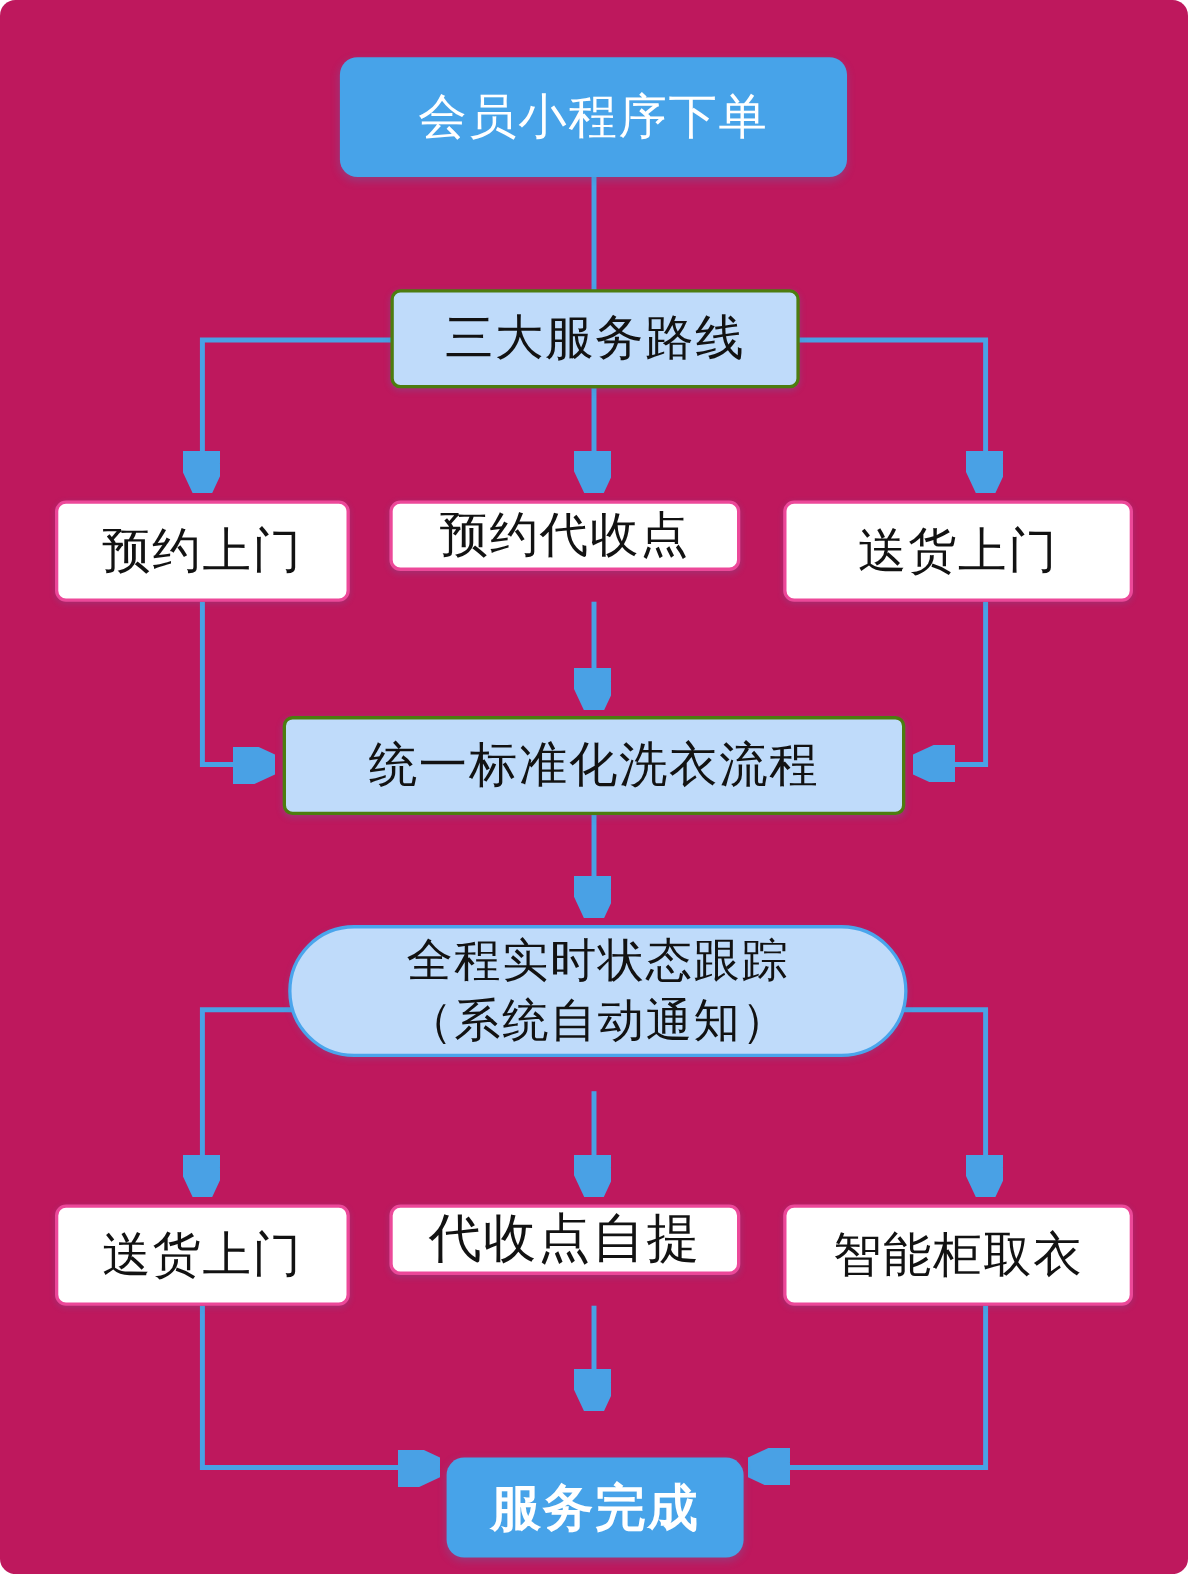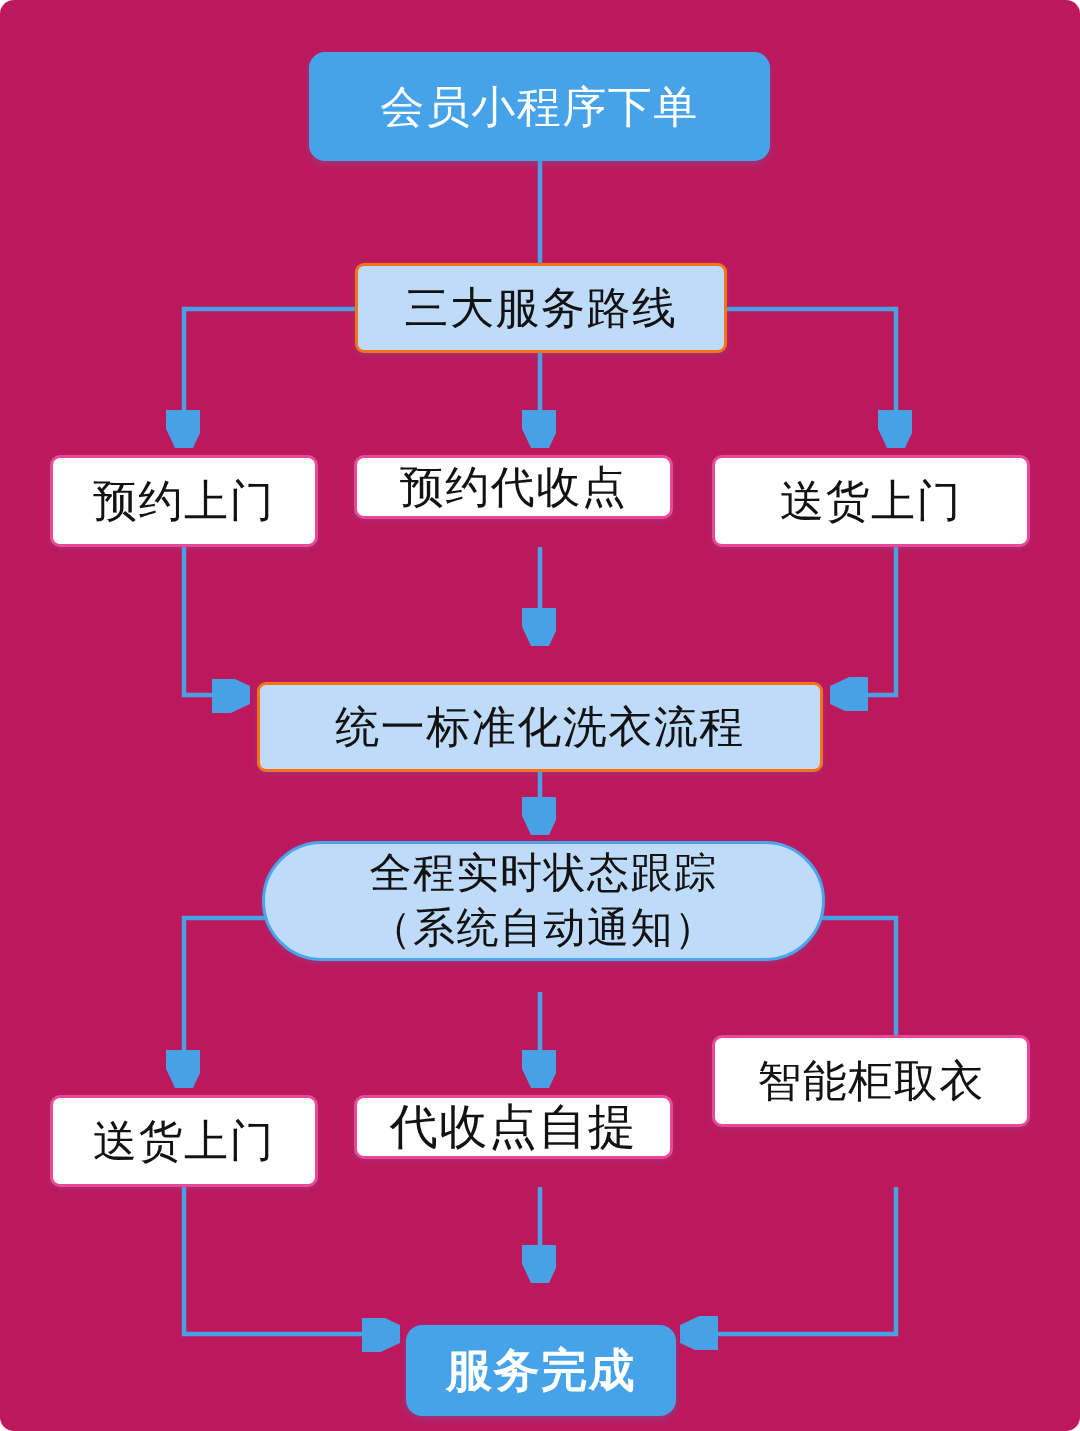--- a/index.html
+++ b/index.html
@@ -24,21 +24,21 @@
     font-weight:500;
     line-height:1.3;
   }
   .node.solid {
     background:#47a3e9; color:#ffffff;
     border-radius:16px;
     box-shadow:0 3px 8px rgba(71,133,192,0.30);
   }
   .node.light {
     background:#bfdbfa;
-    border:3px solid #f97316;
+    border:3px solid #4d7c0f;
     border-radius:9px;
     box-shadow:0 2px 6px rgba(71,133,192,0.25);
   }
   .node.white {
     background:#ffffff;
     border:3px solid #ec4899;
     border-radius:10px;
     box-shadow:0 2px 6px rgba(71,133,192,0.20);
   }
   .node.stadium {
@@ -89,38 +89,38 @@
   </div>
 
   <div class="node white" style="left:354px; top:455px; width:319px; height:64px; font-size:44px;">
     <span class="line">预约代收点</span>
   </div>
 
   <div class="node white" style="left:712px; top:455px; width:318px; height:92px; font-size:44px;">
     <span class="line">送货上门</span>
   </div>
 
-  <div class="node light" style="left:257px; top:682px; width:566px; height:90px; font-size:44px;">
+  <div class="node light" style="left:257px; top:651px; width:566px; height:90px; font-size:44px;">
     <span class="line">统一标准化洗衣流程</span>
   </div>
 
   <div class="node stadium" style="left:262px; top:841px; width:563px; height:120px; font-size:42px;">
     <span class="line">全程实时状态跟踪</span>
     <span class="line">（系统自动通知）</span>
   </div>
 
   <div class="node white" style="left:50px; top:1095px; width:268px; height:92px; font-size:44px;">
     <span class="line">送货上门</span>
   </div>
 
   <div class="node white" style="left:354px; top:1095px; width:319px; height:64px; font-size:48px;">
     <span class="line">代收点自提</span>
   </div>
 
-  <div class="node white" style="left:712px; top:1035px; width:318px; height:92px; font-size:44px;">
+  <div class="node white" style="left:712px; top:1095px; width:318px; height:92px; font-size:44px;">
     <span class="line">智能柜取衣</span>
   </div>
 
   <div class="node solid" style="left:406px; top:1325px; width:270px; height:91px; font-size:46px; font-weight:700;">
     <span class="line">服务完成</span>
   </div>
 
 </div>
 
 </body></html>

